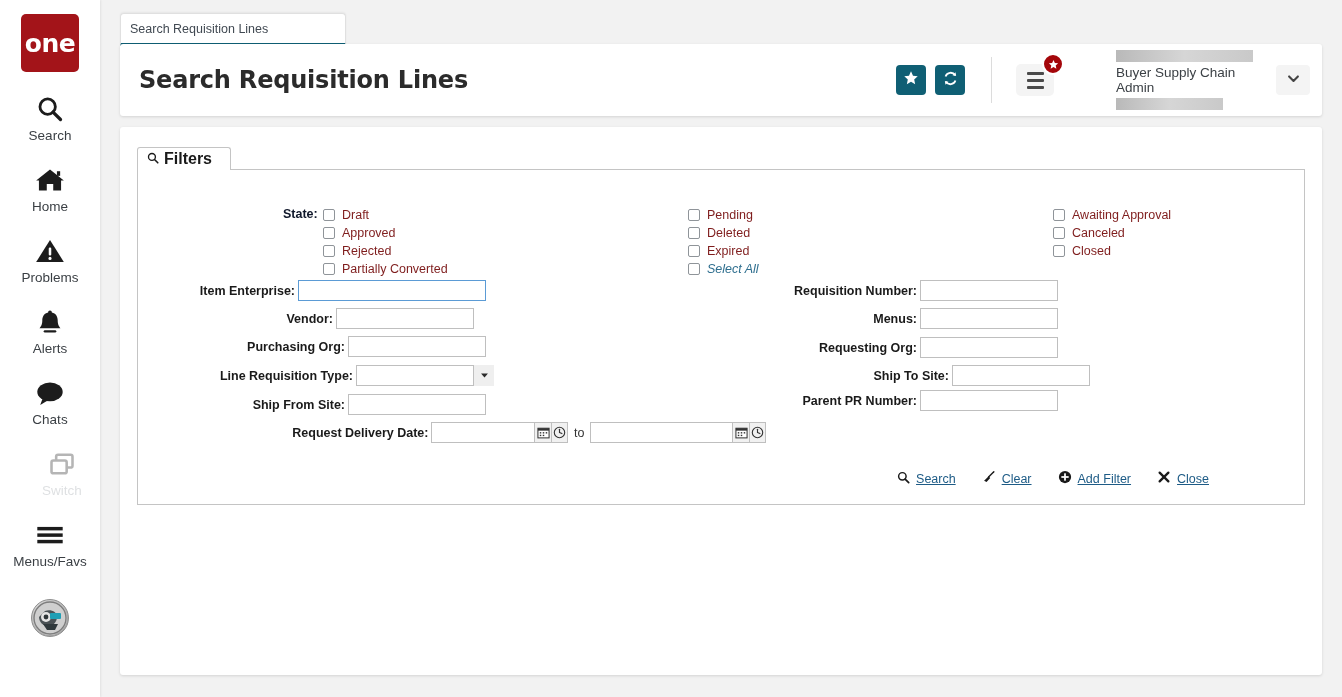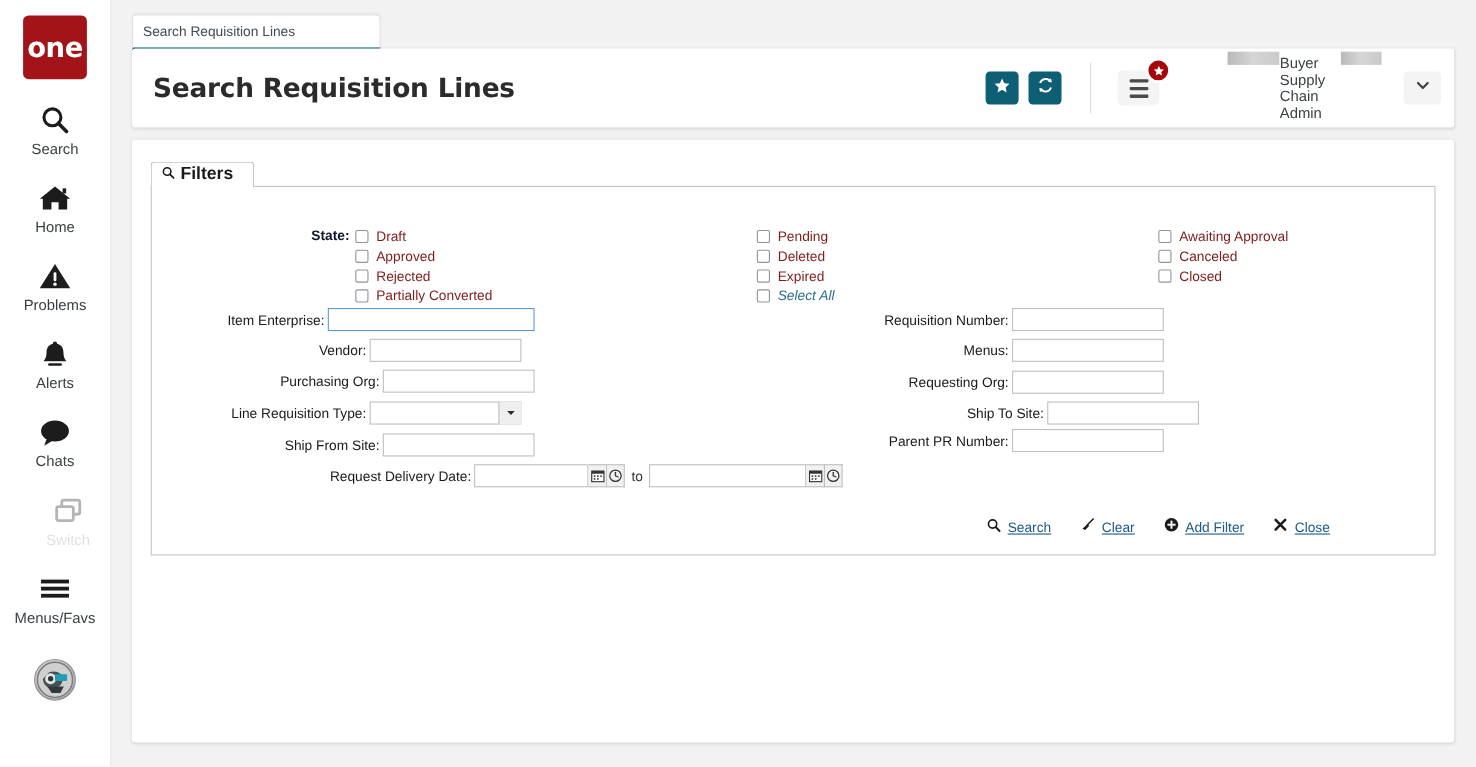--- a/index.html
+++ b/index.html
@@ -94,21 +94,21 @@
   }
   .menu-bars { display: flex; flex-direction: column; gap: 4px; }
   .menu-bars i { display: block; width: 17px; height: 3px; background: #4a4a4a; border-radius: 1px; }
   .badge {
     position: absolute; right: -10px; top: -11px;
     width: 22px; height: 22px; border-radius: 50%;
     background: #a4060a; border: 2px solid #fff;
     display: flex; align-items: center; justify-content: center;
   }
   .user-block {
-    margin-left: 62px; width: 140px; display: flex; flex-direction: row;
+    margin-left: 62px; width: 140px; display: flex; flex-direction: column;
     align-items: flex-start; justify-content: center;
   }
   .redact { background: linear-gradient(90deg,#b9b9b9,#d6d6d6,#c9c9c9); height: 12px; }
   .redact.top { width: 137px; }
   .redact.bottom { width: 107px; }
   .user-name { font-size: 13.5px; color: #3c4146; padding: 3px 0; }
   .caret-btn {
     margin-left: 20px; width: 34px; height: 30px; background: #f4f4f4; border-radius: 4px;
     display: flex; align-items: center; justify-content: center; cursor: pointer;
   }
@@ -151,21 +151,21 @@
   .cb {
     width: 12px; height: 12px; border: 1px solid #8f9499; background: #fff;
     border-radius: 2px; flex: 0 0 auto;
   }
   .cb-label { font-size: 12.5px; color: #7f1d1d; margin-left: 7px; }
   .cb-label.select-all { font-style: italic; color: #2f6f8f; }
 
   
   .frow { position: absolute; display: flex; align-items: center; }
   .flabel {
-    font-size: 12.5px; font-weight: 400; color: #1a1a1a;
+    font-size: 12.5px; font-weight: 700; color: #1a1a1a;
     text-align: right; white-space: nowrap;
   }
   .finput {
     height: 21px; border: 1px solid #bfbfbf; background: #fff;
     margin-left: 3px; font-size: 12.5px; padding: 0 4px;
     font-family: "Liberation Sans", sans-serif;
     outline: none; color: #222;
   }
   .finput.focused { border: 1px solid #5b9bd5; }
   .fselect-wrap { position: relative; margin-left: 3px; }
@@ -427,21 +427,21 @@
       <div class="frow" style="left:16px; top:138px; width:320px; justify-content:flex-end;">
         <span class="flabel">Vendor:</span>
         <input class="finput" style="width: 138px;" value="">
       </div>
 
       <div class="frow" style="left:28px; top:166px; width:320px; justify-content:flex-end;">
         <span class="flabel">Purchasing Org:</span>
         <input class="finput" style="width: 138px;" value="">
       </div>
 
-      <div class="frow" style="left:16px; top:195px; width:320px; justify-content:flex-end;">
+      <div class="frow" style="left:36px; top:195px; width:320px; justify-content:flex-end;">
         <span class="flabel">Line Requisition Type:</span>
         <span class="fselect-wrap">
           <span class="fselect" style="display:block;"></span>
           <span class="fselect-arrow">
             <svg width="11" height="11" viewBox="0 0 14 14">
                 <path d="M2.6 4.6 L7 9.4 L11.4 4.6 Z" fill="#2a2a2a"></path>
               </svg>
           </span>
         </span>
       </div>

